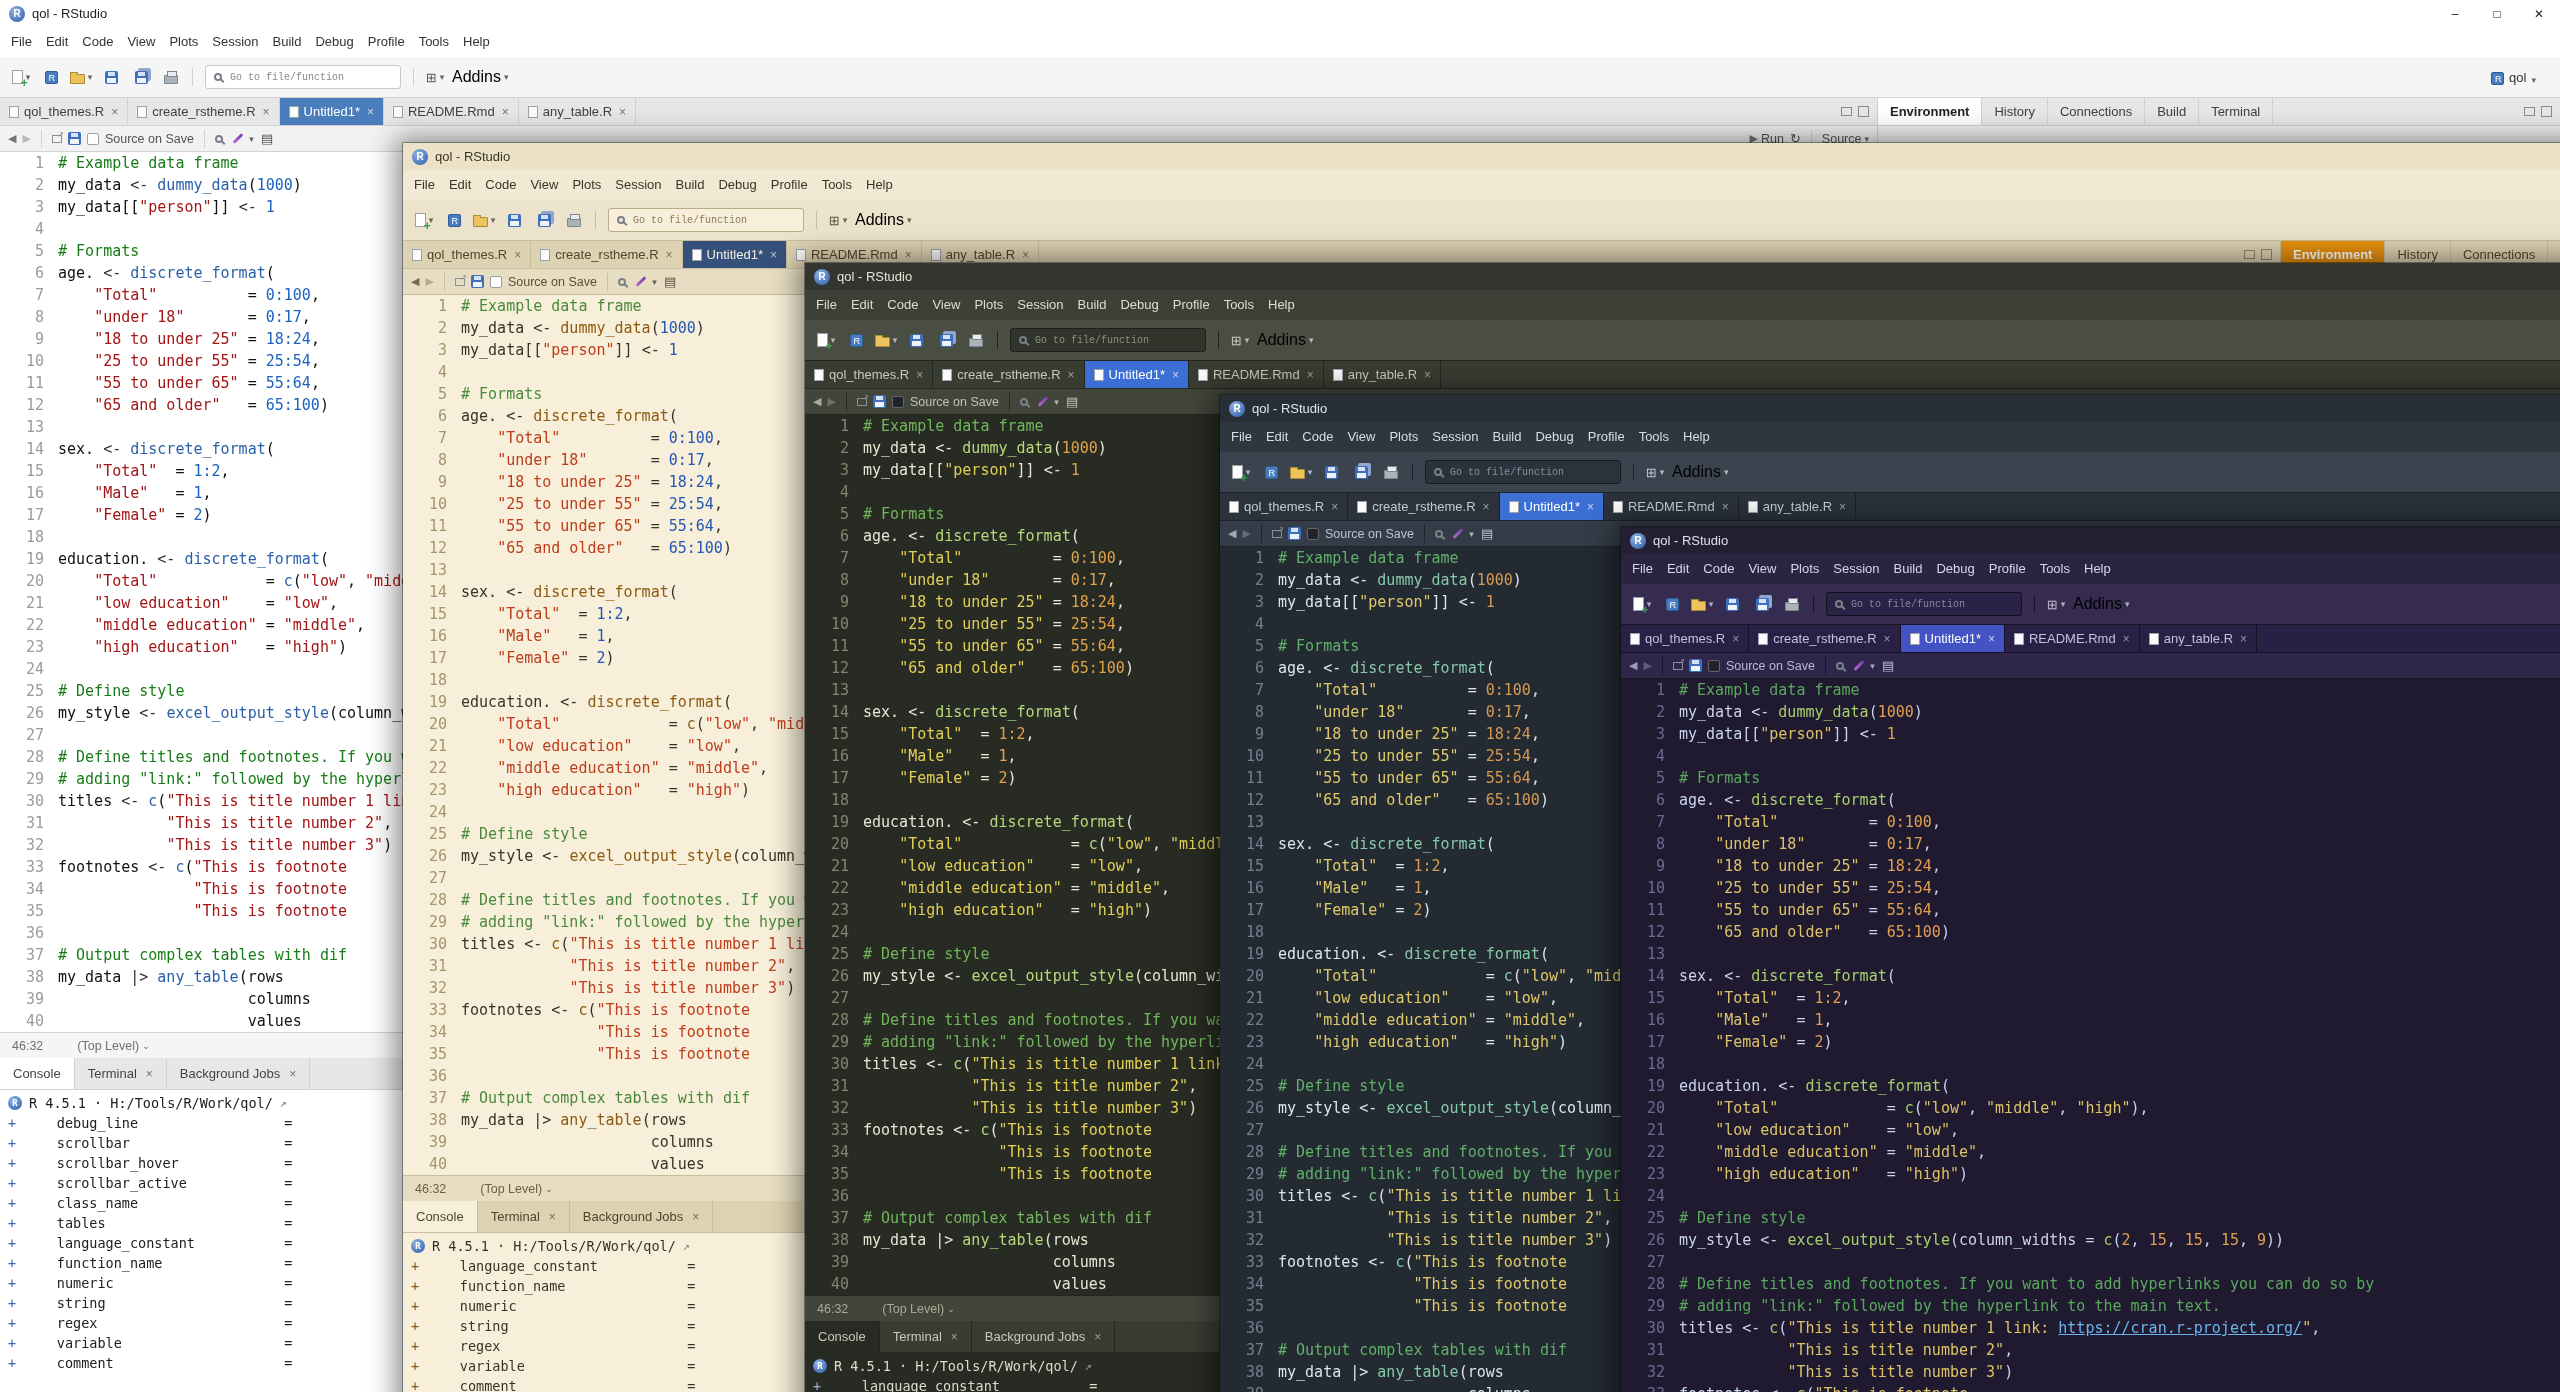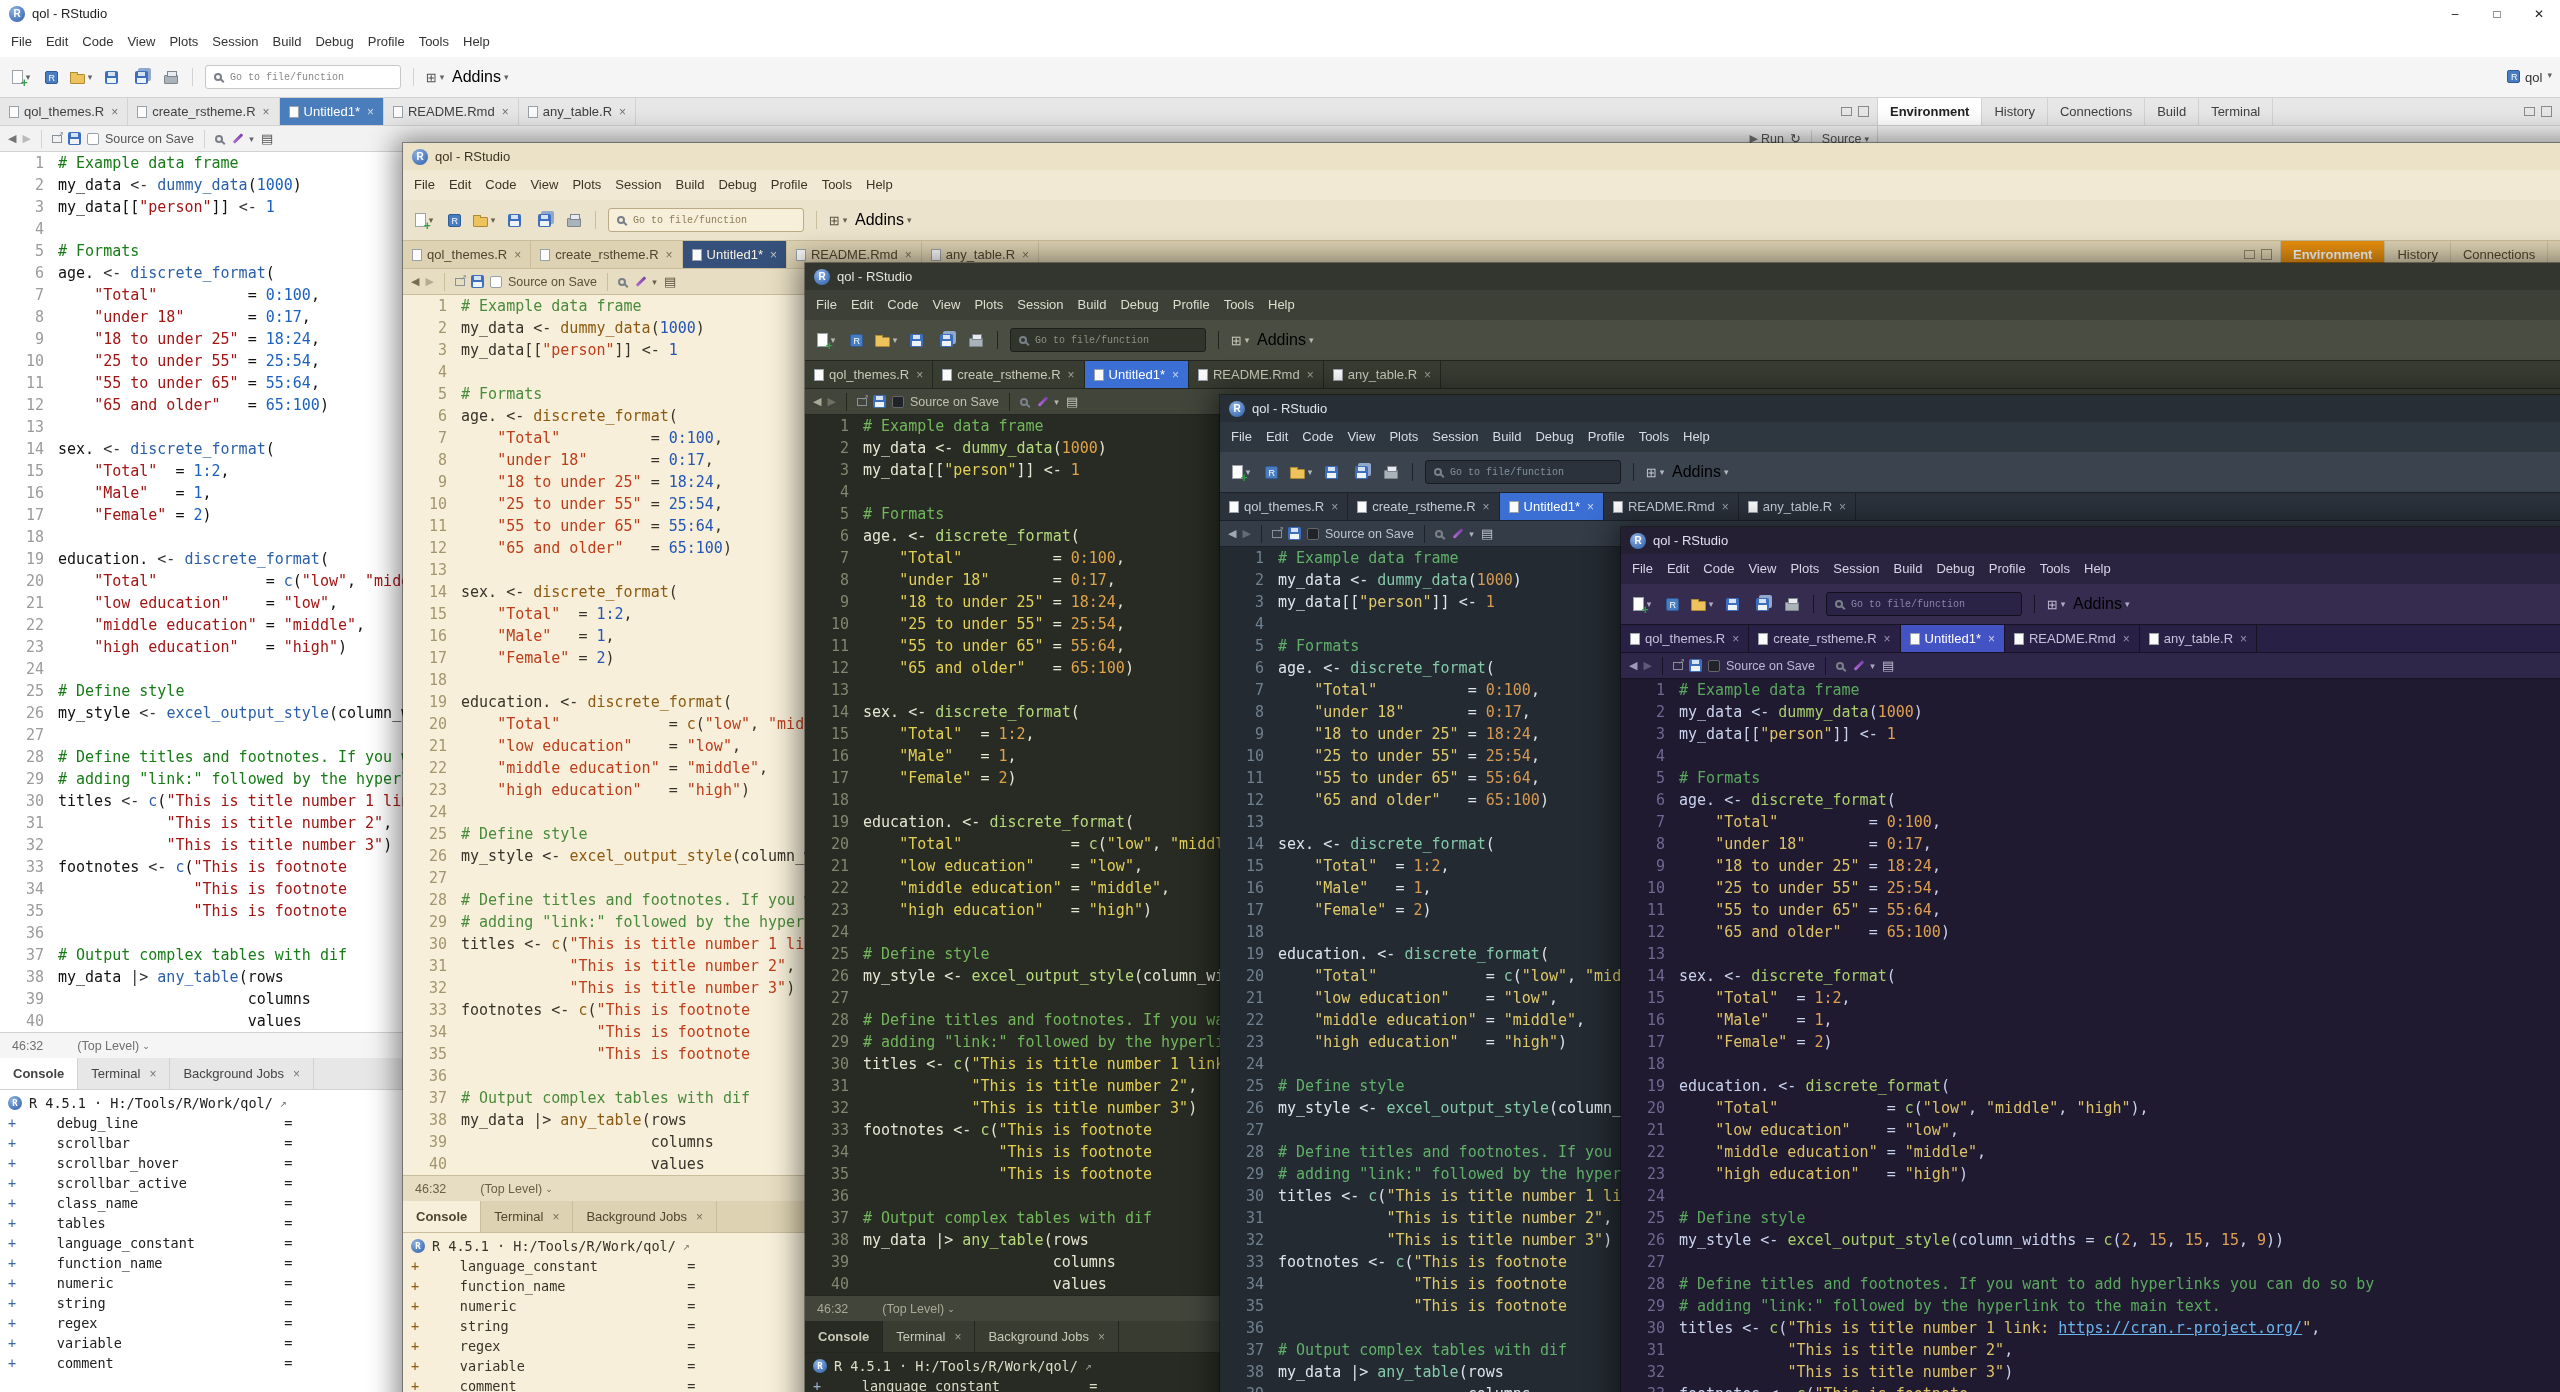--- a/index.html
+++ b/index.html
@@ -83,21 +83,21 @@
            background:var(--tl-bg);border-bottom:1px solid var(--border);position:relative;}
   .tbbtn{height:28px;min-width:26px;display:flex;align-items:center;justify-content:center;gap:3px;border-radius:3px;}
   .vsep{width:1px;height:18px;background:var(--border);margin:0 4px;flex:none;}
   .caret{font-size:9px;opacity:.75;color:var(--mb-fg);}
   .goto{display:flex;align-items:center;gap:6px;width:196px;height:24px;border:1px solid var(--goto-border);
         background:var(--goto-bg);border-radius:3px;padding:0 8px;margin:0 4px;}
   .goto input{border:none;outline:none;background:transparent;width:150px;font-size:10px;
               color:var(--mb-fg);font-family:Liberation Mono, monospace;}
   .goto input::placeholder{color:var(--goto-fg);}
   .glyph{color:var(--mb-fg);opacity:.85;font-size:13px;}
-  .proj{position:absolute;right:8px;display:flex;align-items:flex-start;gap:5px;font-size:13px;color:var(--mb-fg);}
+  .proj{position:absolute;right:24px;display:flex;align-items:flex-end;gap:5px;font-size:13px;color:var(--mb-fg);}
 
   
   .ic{position:relative;display:inline-block;flex:none;}
   .ic-page{width:11px;height:14px;background:#fdfdfd;border:1px solid #9aa1a8;}
   .ic-page::after{content:"+";position:absolute;right:-6px;bottom:-7px;color:#2f9e44;font-weight:bold;font-size:12px;}
   .ic-cube{width:13px;height:13px;background:#4a7dbf;border:1px solid #2d5c98;border-radius:2px;}
   .ic-cube::after{content:"R";color:#fff;font-size:9px;position:absolute;left:3px;top:1px;line-height:11px;}
   .ic-folder{width:15px;height:10px;background:#ecc35c;border:1px solid #b08a2e;border-radius:1px;margin-top:3px;}
   .ic-folder::before{content:"";position:absolute;top:-3px;left:-1px;width:6px;height:2px;background:#ecc35c;
                      border:1px solid #b08a2e;border-bottom:none;border-radius:1px 1px 0 0;}
@@ -149,21 +149,21 @@
   .tok-u{color:var(--c-url);text-decoration:underline;}
   .tok-t{color:inherit;}
 
   
   .statusbar{height:26px;flex:none;display:flex;align-items:center;gap:34px;padding:0 12px;
              background:var(--status-bg);color:var(--status-fg);border-top:1px solid var(--border);font-size:12.5px;}
   .scope{display:flex;align-items:center;gap:3px;}
   .ctabs{height:32px;flex:none;display:flex;align-items:stretch;background:var(--ctab-bg);
          border-bottom:1px solid var(--border);font-size:13px;color:var(--ctab-fg);}
   .ctab{display:flex;align-items:center;gap:7px;padding:0 13px;border-right:1px solid var(--border);white-space:nowrap;}
-  .ctab.active{background:var(--ctab-active);font-weight:bold;}
+  .ctab.active{background:var(--ctab-active);font-weight:normal;}
   .console{flex:1;min-height:0;overflow:hidden;background:var(--con-bg);color:var(--con-fg);
            font-family:"DejaVu Sans Mono",monospace;font-size:13.5px;line-height:20px;padding:3px 8px;}
   .cheader{display:flex;align-items:center;gap:7px;height:20px;white-space:nowrap;}
   .conline{white-space:pre;height:20px;}
   .cprompt{display:inline-block;width:6ch;color:var(--con-dim);}
   .cname{display:inline-block;width:28ch;}
   .extlink{opacity:.6;font-size:12px;}
 
   
   .rheader{height:28px;flex:none;display:flex;align-items:stretch;background:var(--tabbar-bg);

